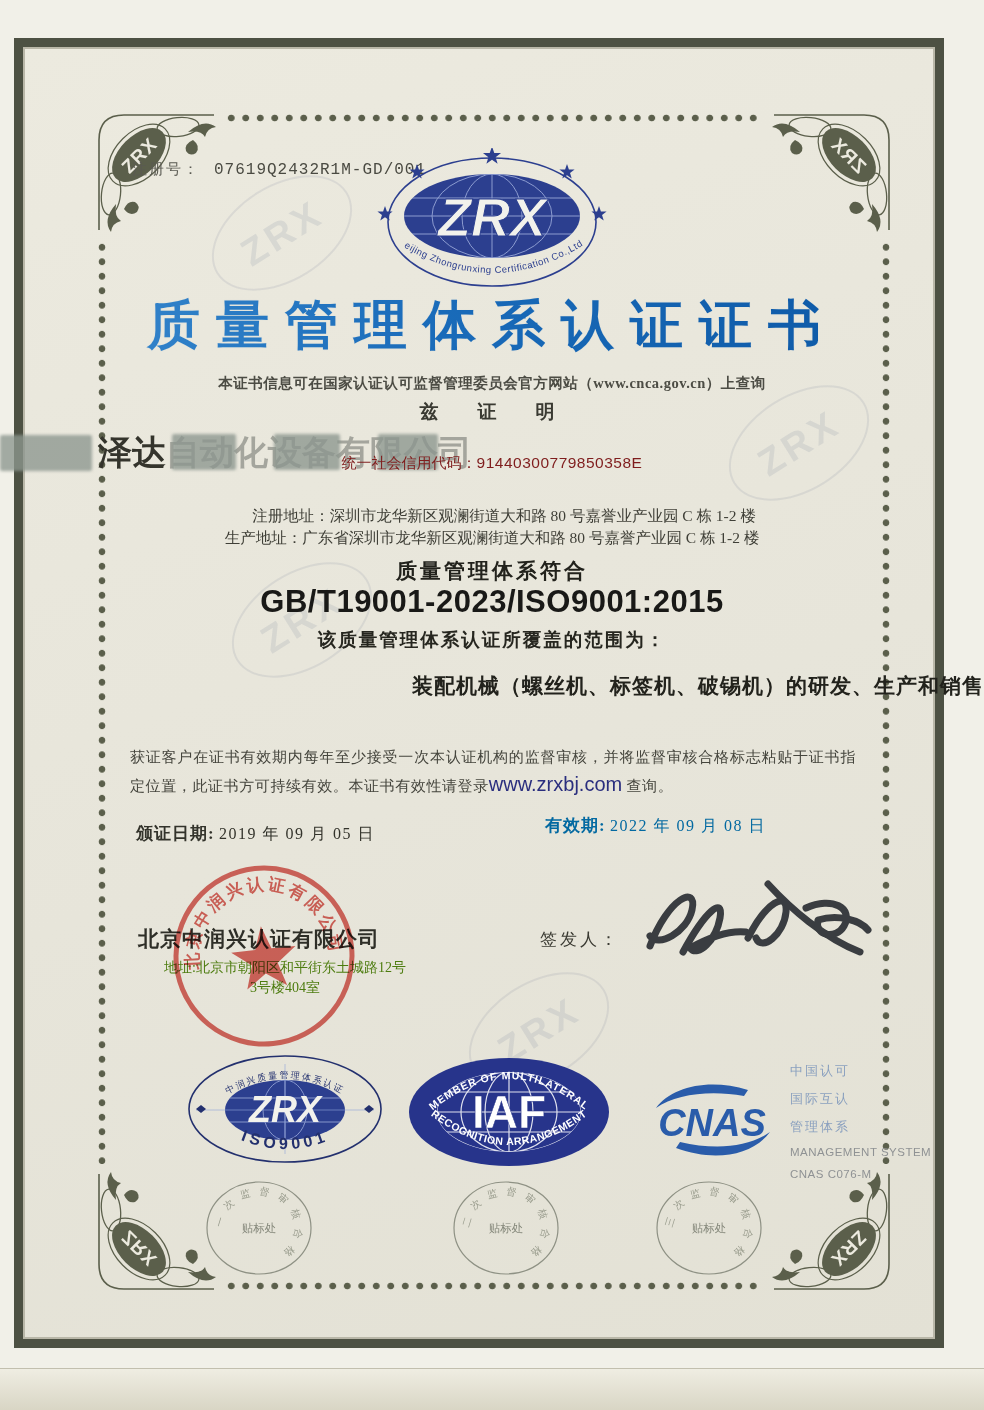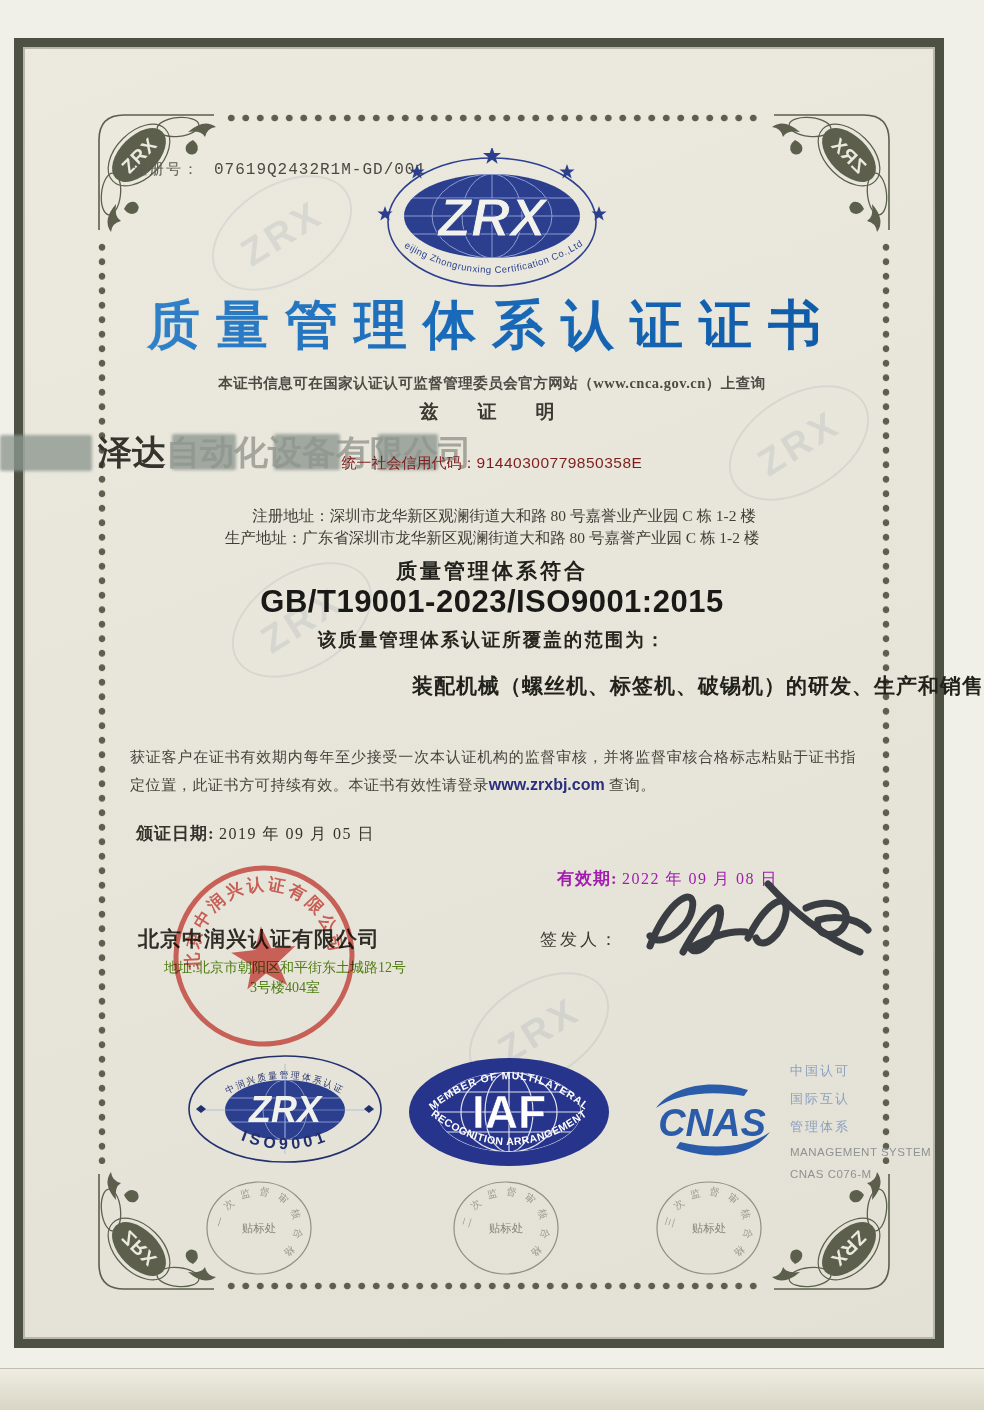--- a/index.html
+++ b/index.html
@@ -58,23 +58,23 @@
   .addr1{top:506px;font-size:15.5px;color:#3f3f37;padding-left:24px;}
   .addr2{top:528px;font-size:15.5px;color:#3f3f37;}
   .sys-line{top:557px;font-size:21px;font-weight:bold;color:#22221c;letter-spacing:3px;}
   .standard{top:584px;font-size:31px;font-weight:bold;color:#191917;
     font-family:"Liberation Sans","DejaVu Sans",sans-serif;letter-spacing:.5px;}
   .scope-intro{top:627px;font-size:18.5px;font-weight:bold;color:#26261f;letter-spacing:2px;}
   .scope{top:672px;font-size:21px;font-weight:bold;color:#22221c;letter-spacing:1px;text-align:right;}
   .supervision{top:744px;left:130px;width:726px;font-size:15px;line-height:27px;
     color:#45453d;text-align:justify;letter-spacing:.6px;}
   .supervision .url{font-family:"Liberation Sans","DejaVu Sans",sans-serif;
-    font-weight:bold;color:#2a2e7e;font-size:16px;letter-spacing:0;}
+    font-weight:normal;color:#2a2e7e;font-size:20px;letter-spacing:0;}
   .date-issue{left:136px;top:822px;font-size:17px;color:#33332b;}
-  .date-valid{left:545px;top:867px;font-size:17px;color:#a21caf;margin-left:12px;}
+  .date-valid{left:545px;top:814px;font-size:17px;color:#0369a1;}
   .date-label{font-weight:bold;letter-spacing:1px;}
   .date-value{font-size:16px;letter-spacing:1.5px;}
   .issuer-name{left:138px;top:925px;font-size:21px;font-weight:bold;color:#2e2e27;letter-spacing:1px;}
   .issuer-addr{left:140px;top:958px;width:290px;font-size:14px;color:#4d7c0f;
     text-align:center;line-height:20px;}
   .stamp{left:168px;top:860px;opacity:.88;transform:rotate(-6deg);mix-blend-mode:multiply;}
   .signer{left:540px;top:928px;font-size:17px;color:#3a3a32;letter-spacing:3px;}
   .signature{left:628px;top:868px;}
   .logo-iso{left:182px;top:1050px;}
   .logo-iaf{left:406px;top:1056px;}

